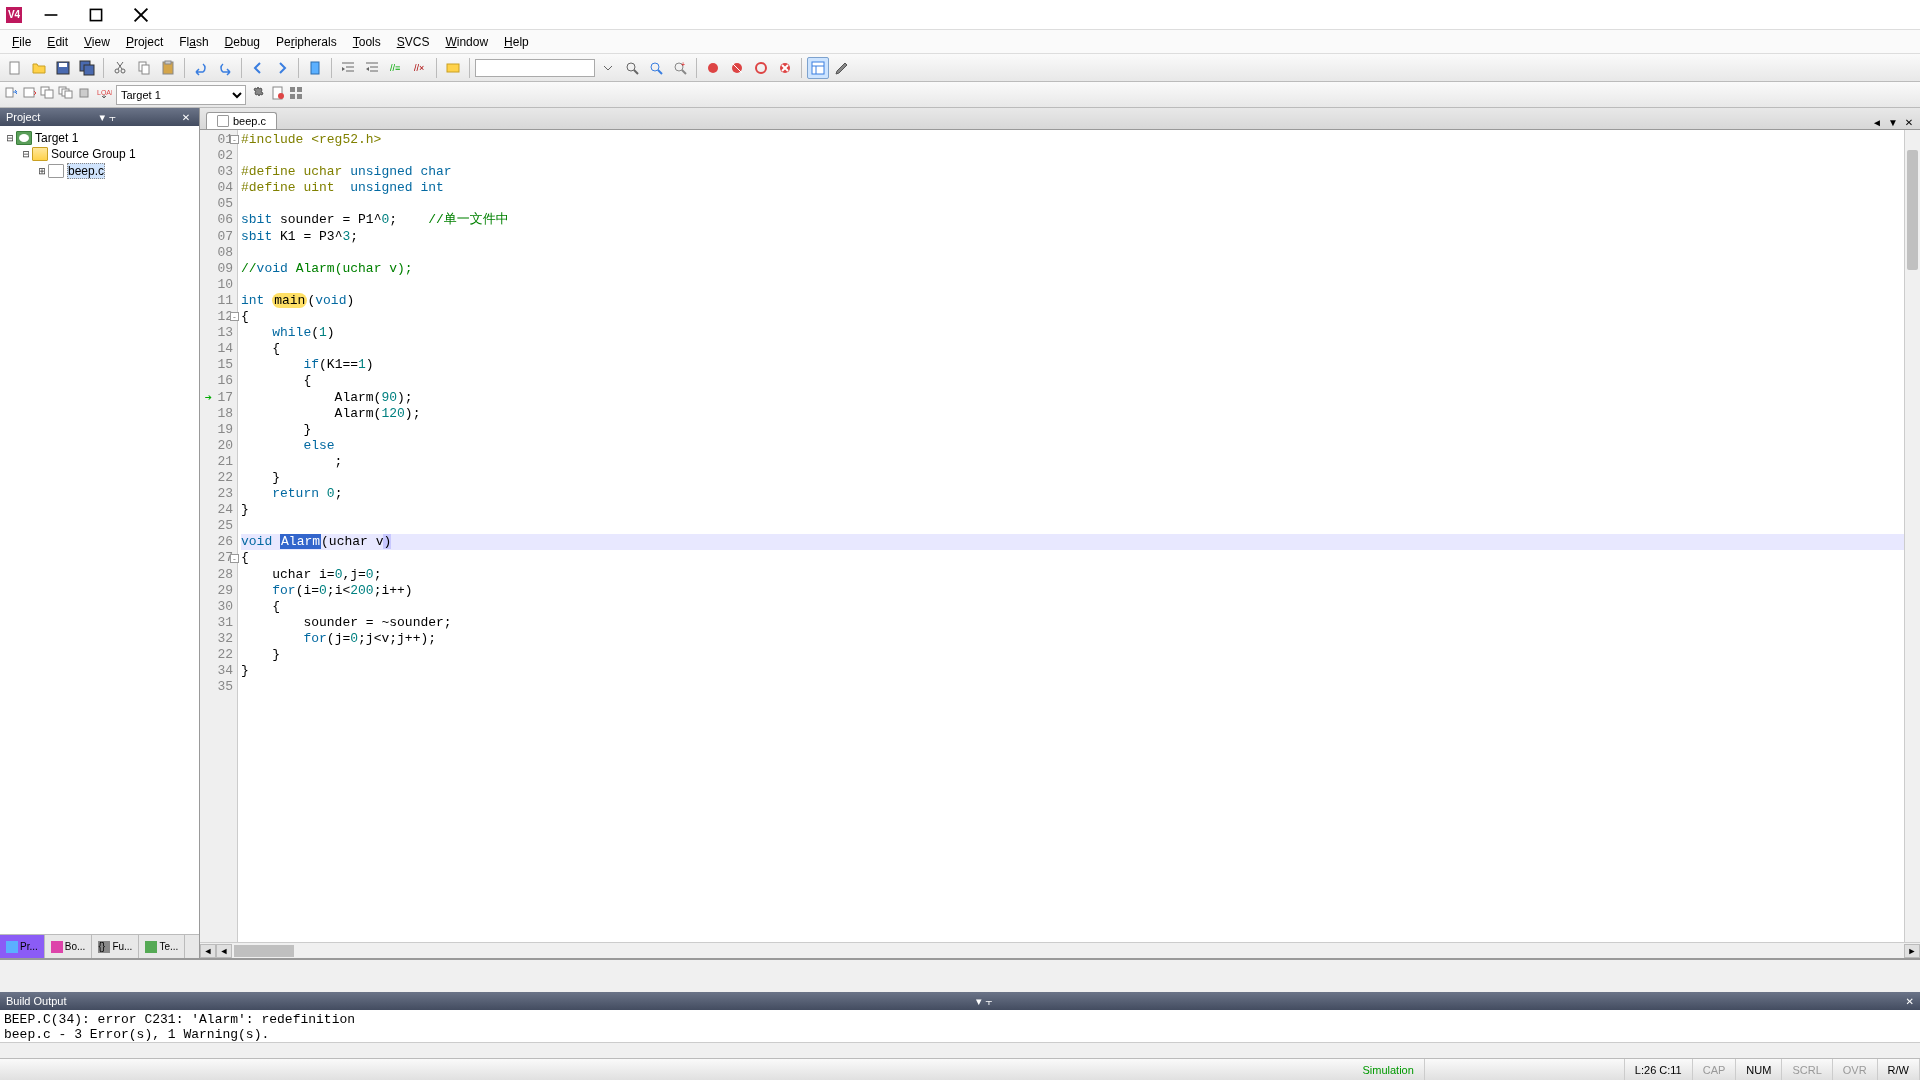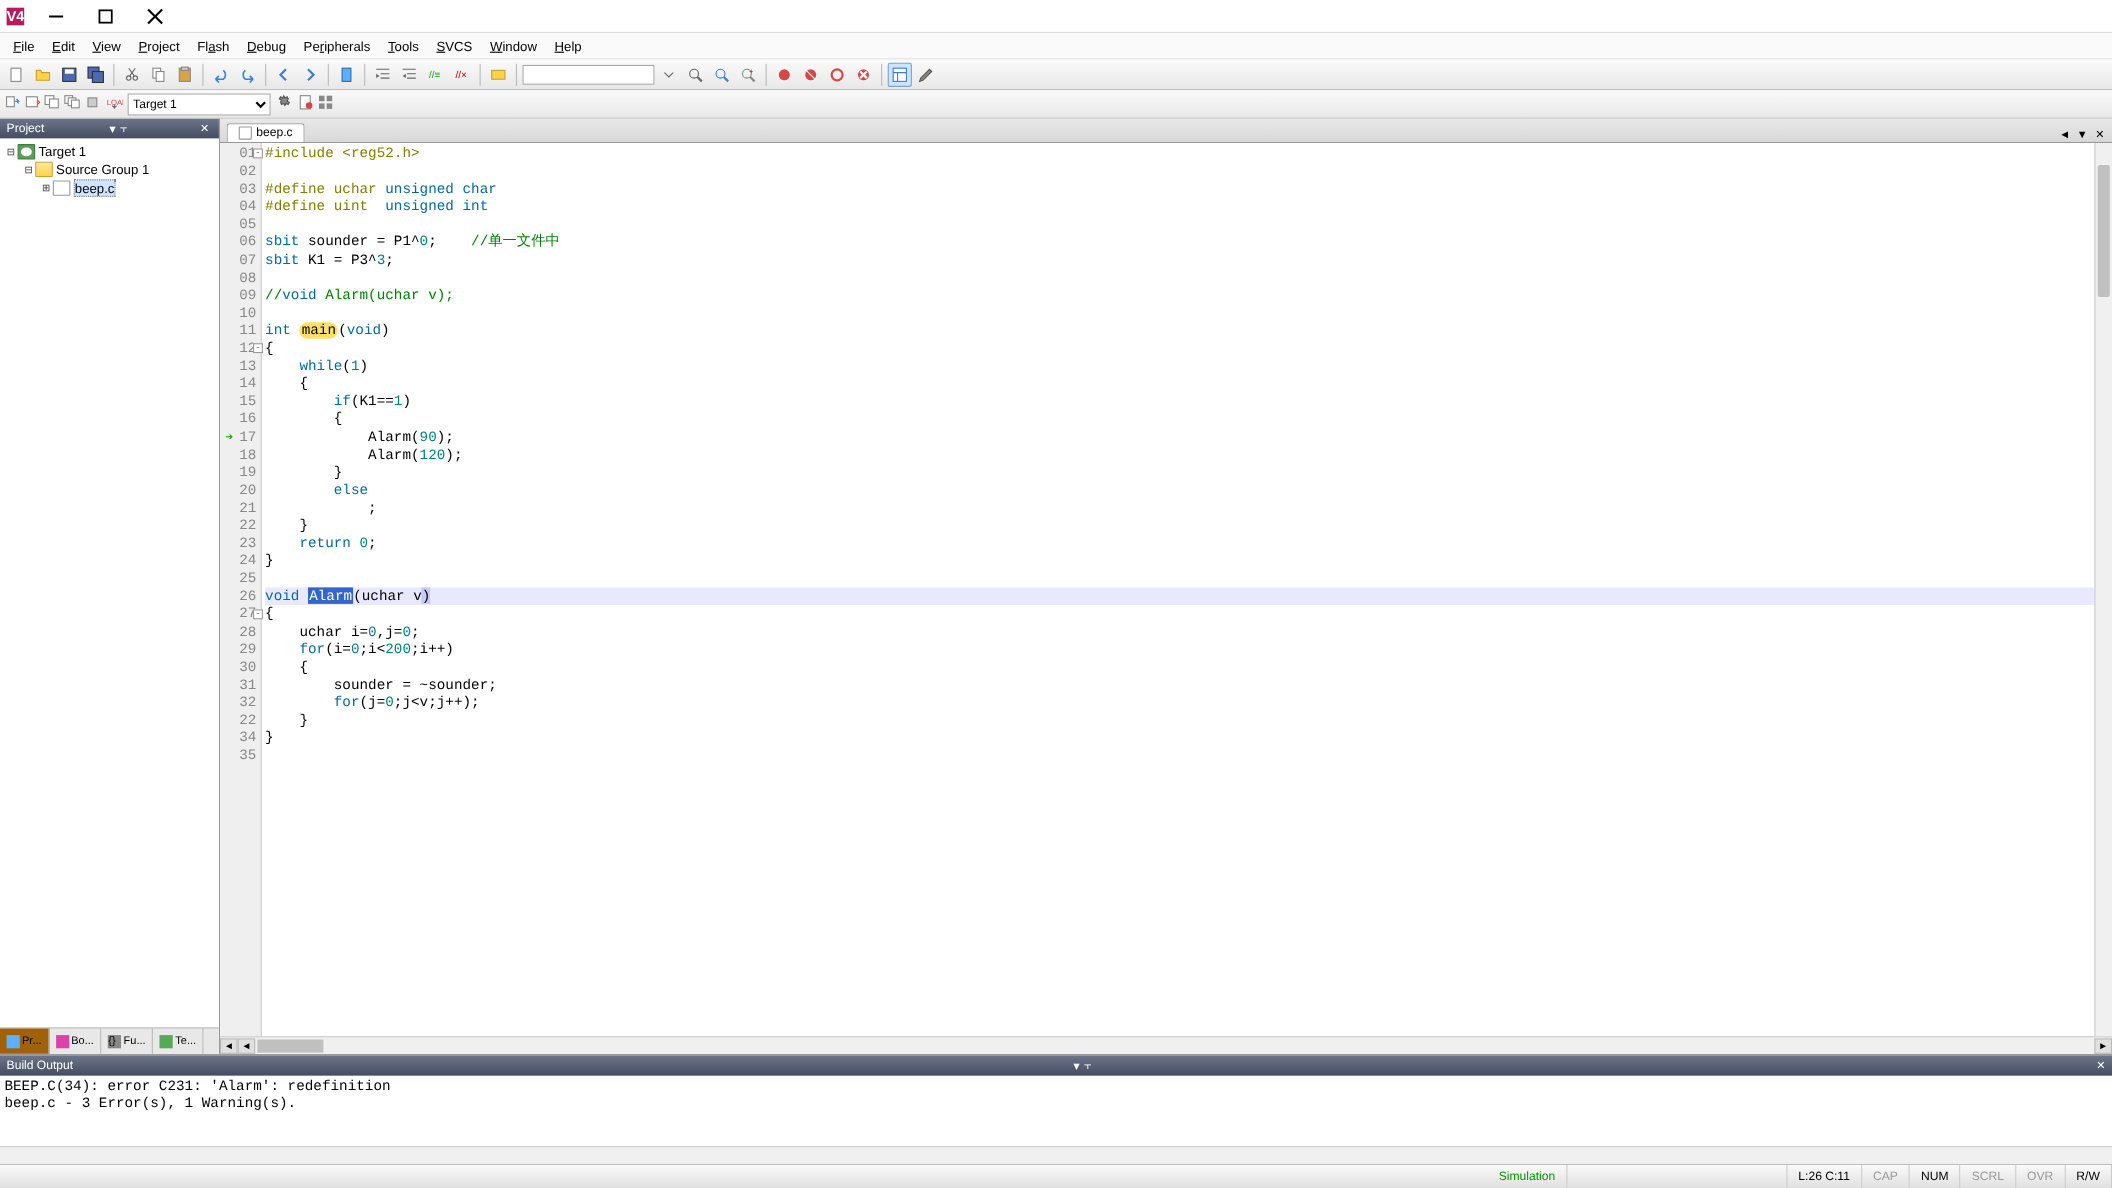--- a/index.html
+++ b/index.html
@@ -1,20 +1,20 @@
 <!DOCTYPE html>
 <html><head>
 <meta charset="utf-8">
 <style>
 * { margin: 0; padding: 0; box-sizing: border-box; }
 body { font-family: "Segoe UI", Tahoma, sans-serif; font-size: 12px; background: #f0f0f0; overflow: hidden; width: 1920px; height: 1080px; position: relative; }
 
 
 .titlebar { height: 30px; background: #fff; display: flex; align-items: center; border-bottom: 1px solid #ddd; }
-.titlebar .app-icon { width: 16px; height: 16px; background: #be185d; margin: 0 6px; display: flex; align-items: center; justify-content: center; color: #fff; font-size: 13px; font-weight: bold; }
+.titlebar .app-icon { width: 16px; height: 16px; background: #be185d; margin: 0 6px; display: flex; align-items: center; justify-content: center; color: #fff; font-size: 10px; font-weight: bold; }
 .titlebar .title-text { flex: 1; font-size: 12px; color: #000; }
 .titlebar .win-controls { display: flex; }
 .titlebar .win-btn { width: 45px; height: 30px; display: flex; align-items: center; justify-content: center; cursor: pointer; }
 
 
 .menubar { height: 24px; background: #fafafa; display: flex; align-items: center; padding: 0 4px; border-bottom: 1px solid #ddd; }
 .menubar .menu-item { padding: 3px 8px; cursor: pointer; }
 .menubar .menu-item span { text-decoration: underline; text-decoration-color: transparent; }
 .menubar .menu-item .ul { text-decoration: underline; }
 
@@ -42,21 +42,21 @@
 .tree-label { font-size: 12px; }
 .tree-children { margin-left: 16px; }
 .folder-icon { background: linear-gradient(#ffe79c, #ffd24a); border: 1px solid #c9a023; border-radius: 1px; }
 .target-icon { background: #5a9e5a; border: 1px solid #3a7e3a; border-radius: 1px; position: relative; }
 .target-icon::after { content: ''; position: absolute; top: 2px; left: 2px; right: 2px; bottom: 2px; background: #fff; border-radius: 50%; }
 .file-icon { background: #fff; border: 1px solid #999; border-radius: 1px; }
 .selected-node { background: #d0e4fd; border: 1px dotted #888; }
 
 .project-tabs { height: 24px; background: #e8e8e8; display: flex; border-top: 1px solid #bbb; }
 .ptab { padding: 3px 6px; border-right: 1px solid #bbb; font-size: 10px; display: flex; align-items: center; gap: 2px; cursor: pointer; }
-.ptab.active { background: #a16207; }
+.ptab.active { background: #8b5cf6; }
 .ptab-icon { width: 12px; height: 12px; }
 
 
 .editor-area { flex: 1; display: flex; flex-direction: column; background: #fff; }
 .editor-tabs { height: 22px; background: linear-gradient(#e8e8e8, #d8d8d8); display: flex; align-items: flex-end; padding-left: 6px; border-bottom: 1px solid #999; position: relative; }
 .editor-tab { background: #fff; border: 1px solid #999; border-bottom: none; padding: 2px 10px; font-size: 11px; display: flex; align-items: center; gap: 4px; cursor: pointer; border-radius: 3px 3px 0 0; }
 .editor-tab-nav { position: absolute; right: 4px; display: flex; gap: 2px; }
 .editor-tab-nav span { width: 14px; height: 14px; cursor: pointer; font-size: 10px; display: flex; align-items: center; justify-content: center; }
 
 .editor-body { flex: 1; display: flex; overflow: hidden; position: relative; }
@@ -76,21 +76,21 @@
 .paren-match { background: #c8c8ff; }
 
 .editor-scroll-v { position: absolute; right: 0; top: 0; bottom: 0; width: 16px; background: #f0f0f0; border-left: 1px solid #ccc; }
 .editor-scroll-v .thumb { position: absolute; top: 20px; left: 2px; right: 2px; height: 120px; background: #c0c0c0; border-radius: 2px; }
 .editor-scroll-h { height: 16px; background: #f0f0f0; border-top: 1px solid #ccc; display: flex; align-items: center; }
 .editor-scroll-h .sh-btn { width: 16px; height: 14px; background: #e0e0e0; border: 1px solid #bbb; font-size: 9px; display: flex; align-items: center; justify-content: center; }
 .editor-scroll-h .sh-thumb { width: 60px; height: 12px; background: #c0c0c0; margin-left: 2px; }
 
 
 .build-output { height: 100px; border-top: 2px solid #999; display: flex; flex-direction: column; }
-.bo-header { height: 18px; background: linear-gradient(#6b7488, #434c60); color: #fff; font-size: 11px; padding: 2px 6px; display: flex; align-items: center; }
+.bo-header { height: 18px; background: linear-gradient(#6b7488, #434c60); color: #fff; font-size: 11px; padding: 2px 6px; display: flex; align-items: center; margin-top: 32px; }
 .bo-header .close-x { margin-left: auto; cursor: pointer; font-size: 10px; }
 .bo-body { flex: 1; background: #fff; font-family: Consolas, "Courier New", monospace; font-size: 13px; padding: 2px 4px; overflow: auto; }
 .bo-line { white-space: pre; }
 .bo-line.selected { background: #0a3d91; color: #fff; }
 .bo-scroll { height: 16px; background: #f0f0f0; border-top: 1px solid #ccc; }
 
 
 .statusbar { height: 22px; background: linear-gradient(#fafafa, #e0e0e0); border-top: 1px solid #bbb; display: flex; align-items: center; font-size: 11px; }
 .sb-item { padding: 0 10px; border-right: 1px solid #ccc; height: 100%; display: flex; align-items: center; }
 .sb-spacer { flex: 1; }

